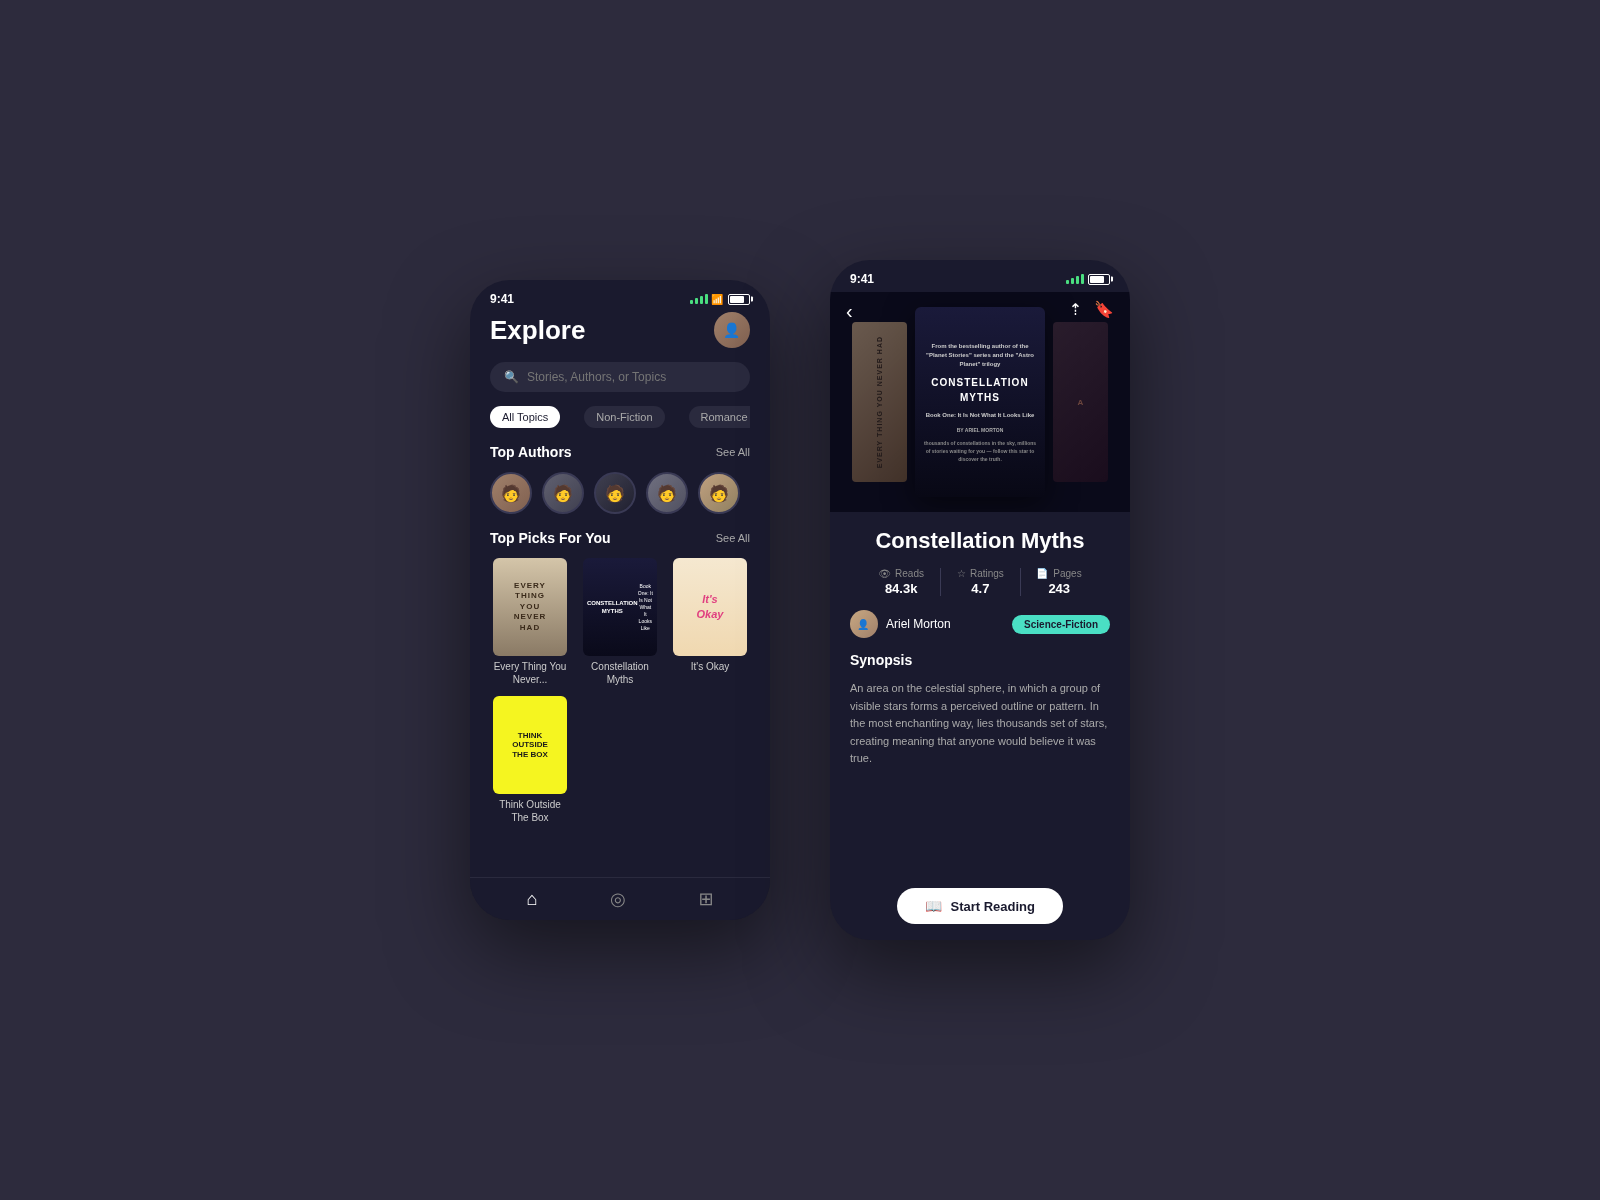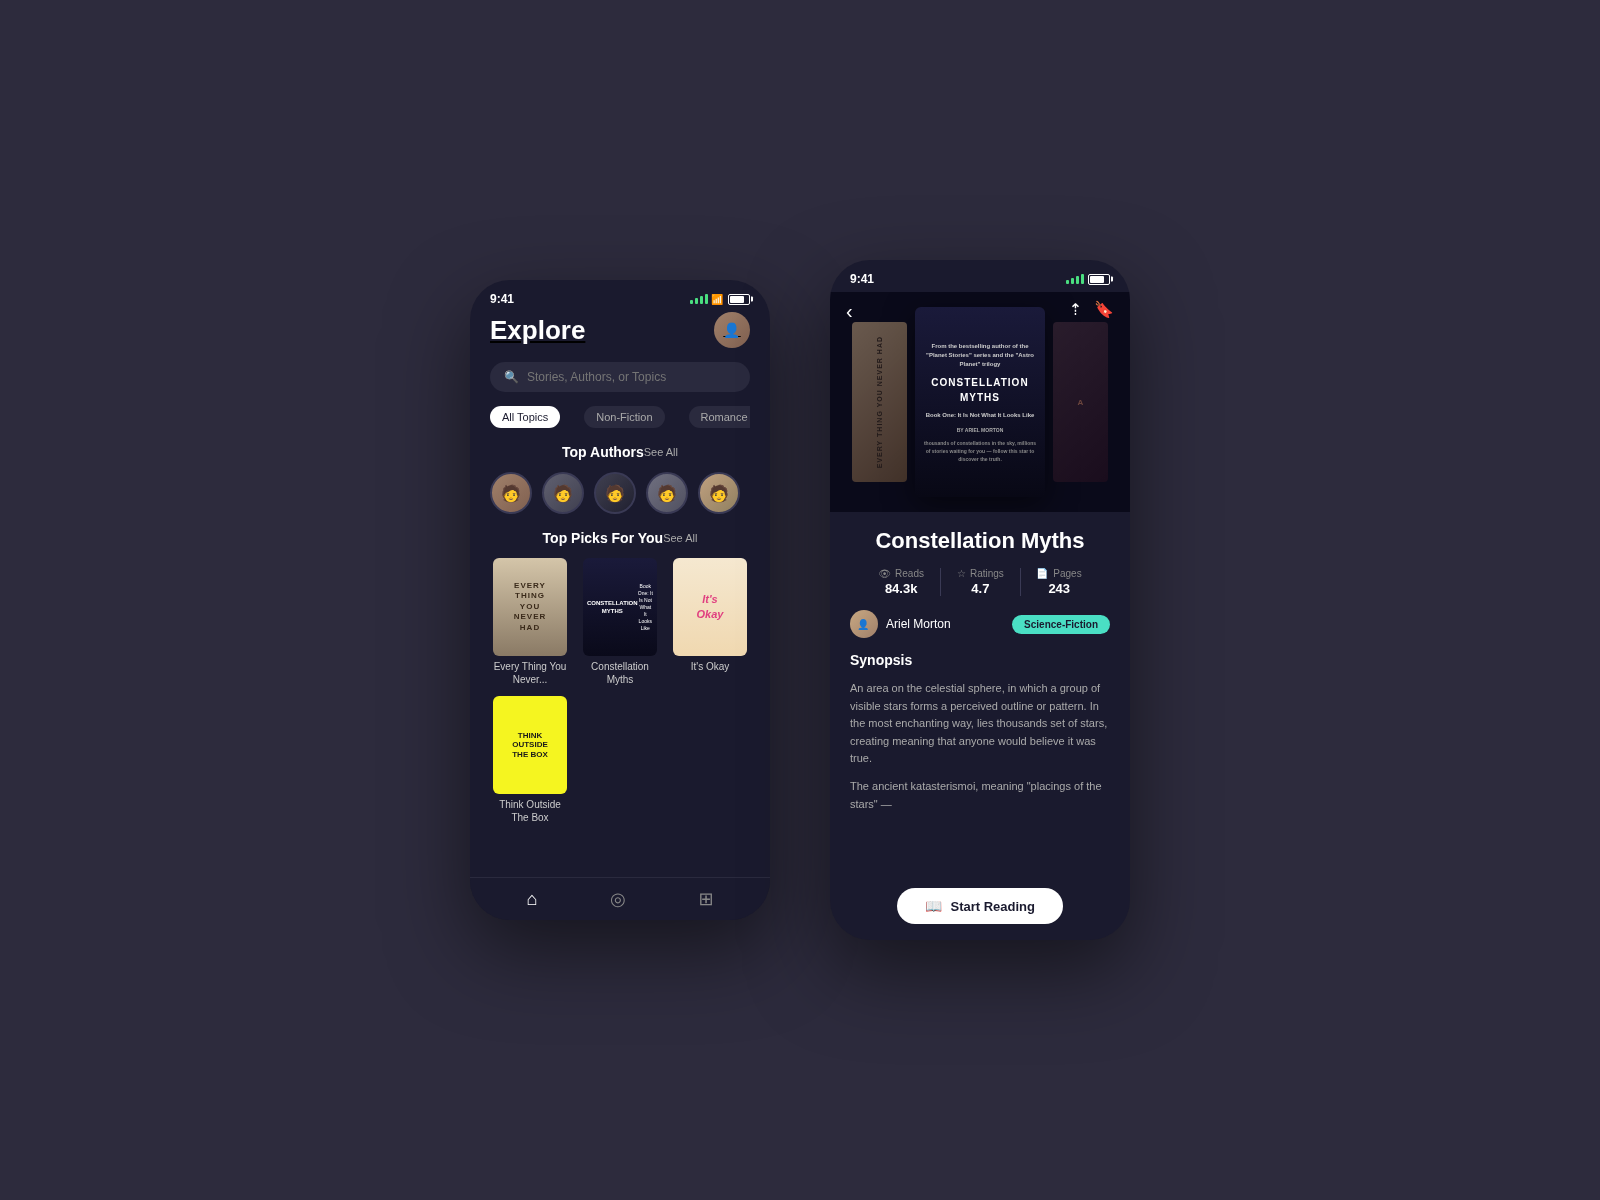--- a/index.html
+++ b/index.html
@@ -102,21 +102,20 @@
     
     .explore-content {
       padding: 0 20px;
     }
 
     .explore-header {
       display: flex;
       justify-content: space-between;
       align-items: center;
       margin-bottom: 14px;
-      text-decoration: underline;
     }
 
     .explore-title {
       color: #fff;
       font-size: 26px;
       font-weight: 700;
     }
 
     .avatar-circle {
       width: 36px;
@@ -177,21 +176,21 @@
     }
 
     .chip-inactive {
       background: #2a2a3e;
       color: #aaa;
     }
 
     
     .section-header {
       display: flex;
-      justify-content: center;
+      justify-content: space-between;
       align-items: center;
       margin-bottom: 12px;
     }
 
     .section-title {
       color: #fff;
       font-size: 14px;
       font-weight: 600;
     }
 
@@ -686,20 +685,19 @@
     <div class="author-row">
       <div class="author-info">
         <div class="author-avatar-small">👤</div>
         <span class="author-name">Ariel Morton</span>
       </div>
       <div class="genre-badge">Science-Fiction</div>
     </div>
 
     <div class="synopsis-title">Synopsis</div>
     <p class="synopsis-text">An area on the celestial sphere, in which a group of visible stars forms a perceived outline or pattern. In the most enchanting way, lies thousands set of stars, creating meaning that anyone would believe it was true.</p>
-    <p class="synopsis-text">The ancient katasterismoi, meaning "placings of the stars" —</p>
   </div>
 
   <button class="start-reading-btn">
     <span class="book-emoji">📖</span>
     <span>Start Reading</span>
   </button>
 </div>
 
 </body></html>

